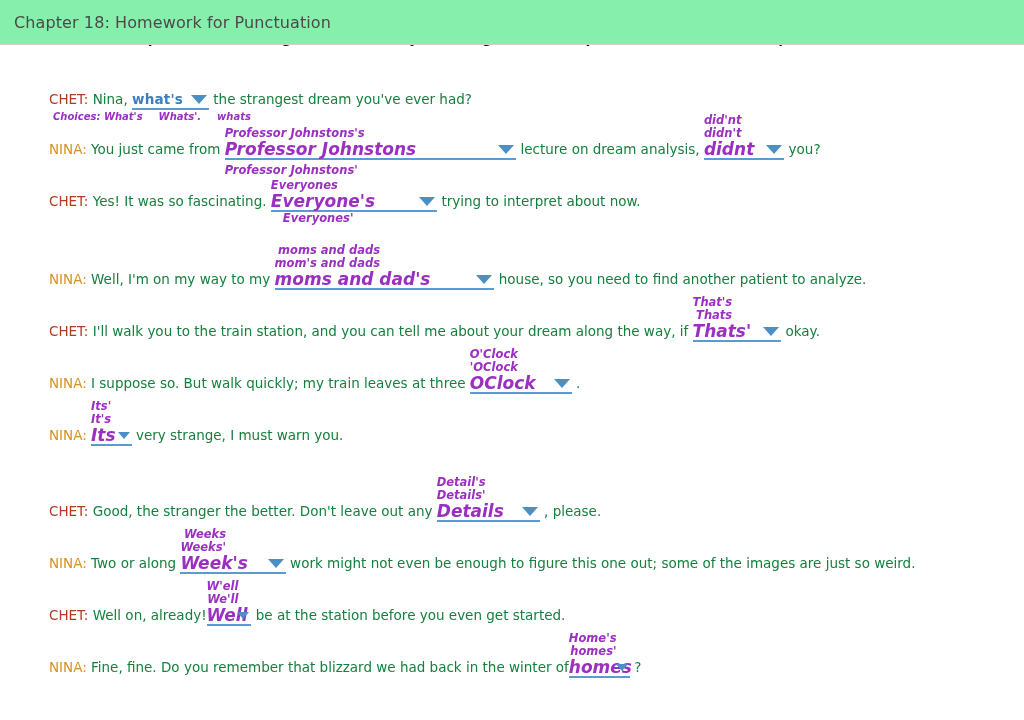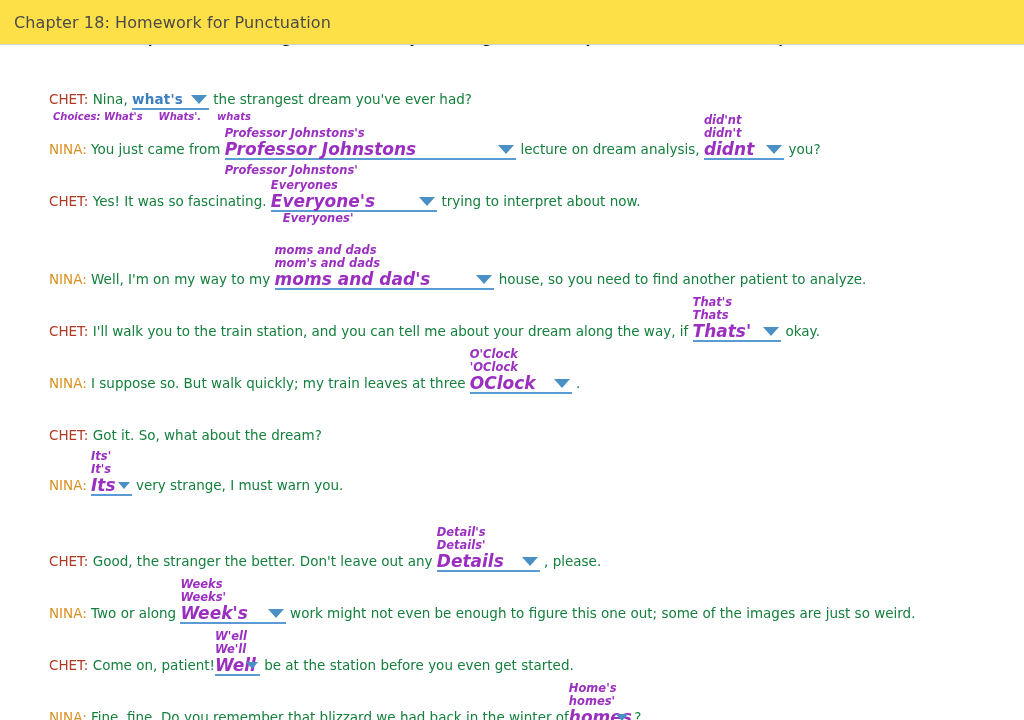--- a/index.html
+++ b/index.html
@@ -14,21 +14,21 @@
     overflow: hidden;
     font-family: "DejaVu Sans", "Liberation Sans", sans-serif;
     color: #222222;
     position: relative;
   }
 
   
   #app-header {
     height: 45px;
     box-sizing: border-box;
-    background: #fde047;
+    background: #86efac;
     border-bottom: 1px solid #d0d0d0;
     display: flex;
     align-items: center;
     padding-left: 14px;
     position: relative;
     z-index: 5;
   }
   #app-header .title {
     font-size: 16px;
     color: #4a4a4a;
@@ -120,21 +120,21 @@
     border-top-width: 7px;
     margin-left: 2px;
   }
 
   
   .dd-options {
     position: absolute;
     bottom: 100%;
     left: 0;
     margin-bottom: 1px;
-    text-align: left;
+    text-align: right;
     pointer-events: none;
   }
   .dd-opt {
     display: block;
     font-style: italic;
     font-weight: bold;
     font-size: 11.5px;
     line-height: 12.5px;
     color: #9b30c0;
     white-space: nowrap;
@@ -264,24 +264,20 @@
           <span class="dd-opt">O'Clock</span>
           <span class="dd-opt">'OClock</span>
         </span>
         <span class="dd-box">
           <span class="dd-value">OClock</span><span style="display:inline-block;width:10px;"></span><span class="dd-arrow"></span>
         </span>
       </span>
       <span class="txt">.</span>
     </div>
 
-    <div class="line" style="margin-top:32px;">
-      <span class="speaker chet">CHET:</span>
-      <span class="txt">Got it. So, what about the dream?</span>
-    </div>
 
     <div class="line" style="margin-top:32px;">
       <span class="speaker nina">NINA:</span>
       <span class="dd">
         <span class="dd-options">
           <span class="dd-opt">Its'</span>
           <span class="dd-opt">It's</span>
         </span>
         <span class="dd-box">
           <span class="dd-value">Its</span><span class="dd-arrow small"></span>
@@ -315,21 +311,21 @@
         </span>
         <span class="dd-box">
           <span class="dd-value">Week's</span><span style="display:inline-block;width:12px;"></span><span class="dd-arrow"></span>
         </span>
       </span>
       <span class="txt">work might not even be enough to figure this one out; some of the images are just so weird.</span>
     </div>
 
     <div class="line" style="margin-top:32px;">
       <span class="speaker chet">CHET:</span>
-      <span class="txt">Come on, patient!</span><span class="dd">
+      <span class="txt">Well on, already!</span><span class="dd">
         <span class="dd-options">
           <span class="dd-opt">W'ell</span>
           <span class="dd-opt">We'll</span>
         </span>
         <span class="dd-box">
           <span class="dd-value">Well</span><span class="dd-arrow small" style="margin-left:-10px;"></span>
         </span>
       </span>
       <span class="txt">be at the station before you even get started.</span>
     </div>

